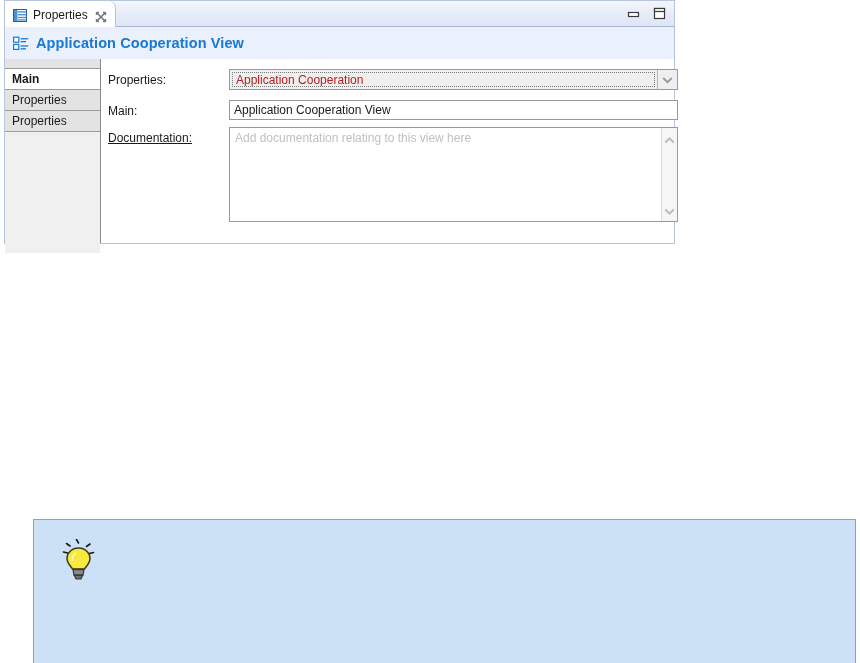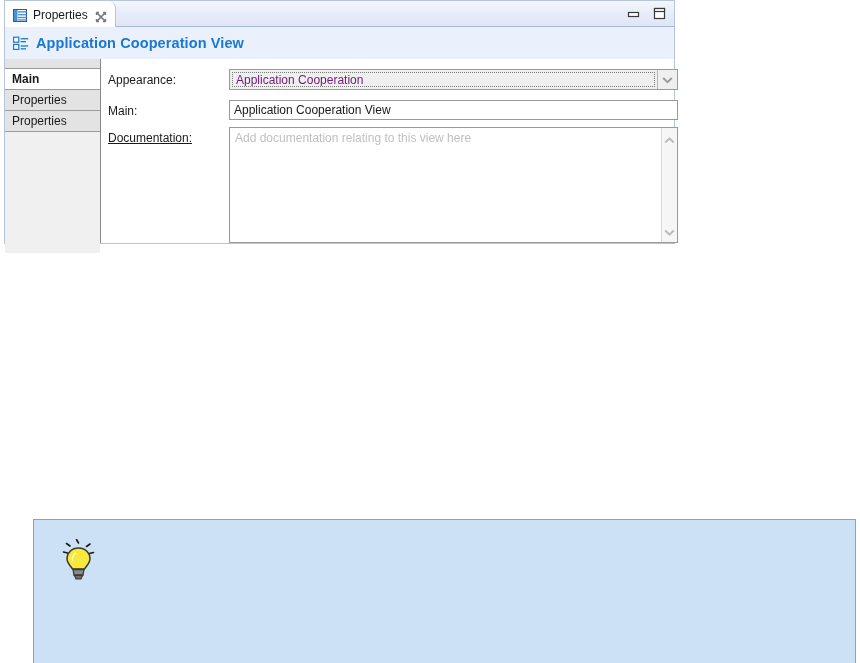--- a/index.html
+++ b/index.html
@@ -189,21 +189,21 @@
     align-items: stretch;
   }
   .combo-text {
     flex: 1 1 auto;
     margin: 2px;
     border: 1px dotted #7a7a7a;
     display: flex;
     align-items: center;
     padding-left: 3px;
     font-size: 12px;
-    color: #701a75;
+    color: #b91c1c;
     background: #efefef;
     overflow: hidden;
     white-space: nowrap;
   }
   .combo-arrow {
     width: 19px;
     flex: 0 0 auto;
     border-left: 1px solid #b5b5b5;
     display: flex;
     align-items: center;
@@ -229,21 +229,21 @@
     overflow: hidden;
     white-space: nowrap;
   }
 
   
   .textarea {
     position: absolute;
     left: 128px;
     top: 68px;
     width: 449px;
-    height: 116px;
+    height: 95px;
     box-sizing: border-box;
     border: 1px solid #9a9a9a;
     background: #ffffff;
     display: flex;
   }
   .ta-content {
     flex: 1 1 auto;
     padding: 3px 0 0 5px;
     font-size: 12px;
     color: #c0c0c0;
@@ -362,21 +362,21 @@
         <span>Properties</span>
       </div>
       <div class="side-tab">
         <span>Properties</span>
       </div>
       <div class="tabcol-filler"></div>
     </div>
 
     <div class="form">
 
-      <div class="field-label lbl-viewpoint">Appearance:</div>
+      <div class="field-label lbl-viewpoint">Properties:</div>
       <div class="combo">
         <div class="combo-text">Application Cooperation</div>
         <div class="combo-arrow">
           <svg width="11" height="8" viewBox="0 0 11 8">
             <path d="M1.2 2 L5.5 6.2 L9.8 2" stroke="#9b9b9b" stroke-width="2" fill="none"></path>
           </svg>
         </div>
       </div>
 
       <div class="field-label lbl-name">Main:</div>

